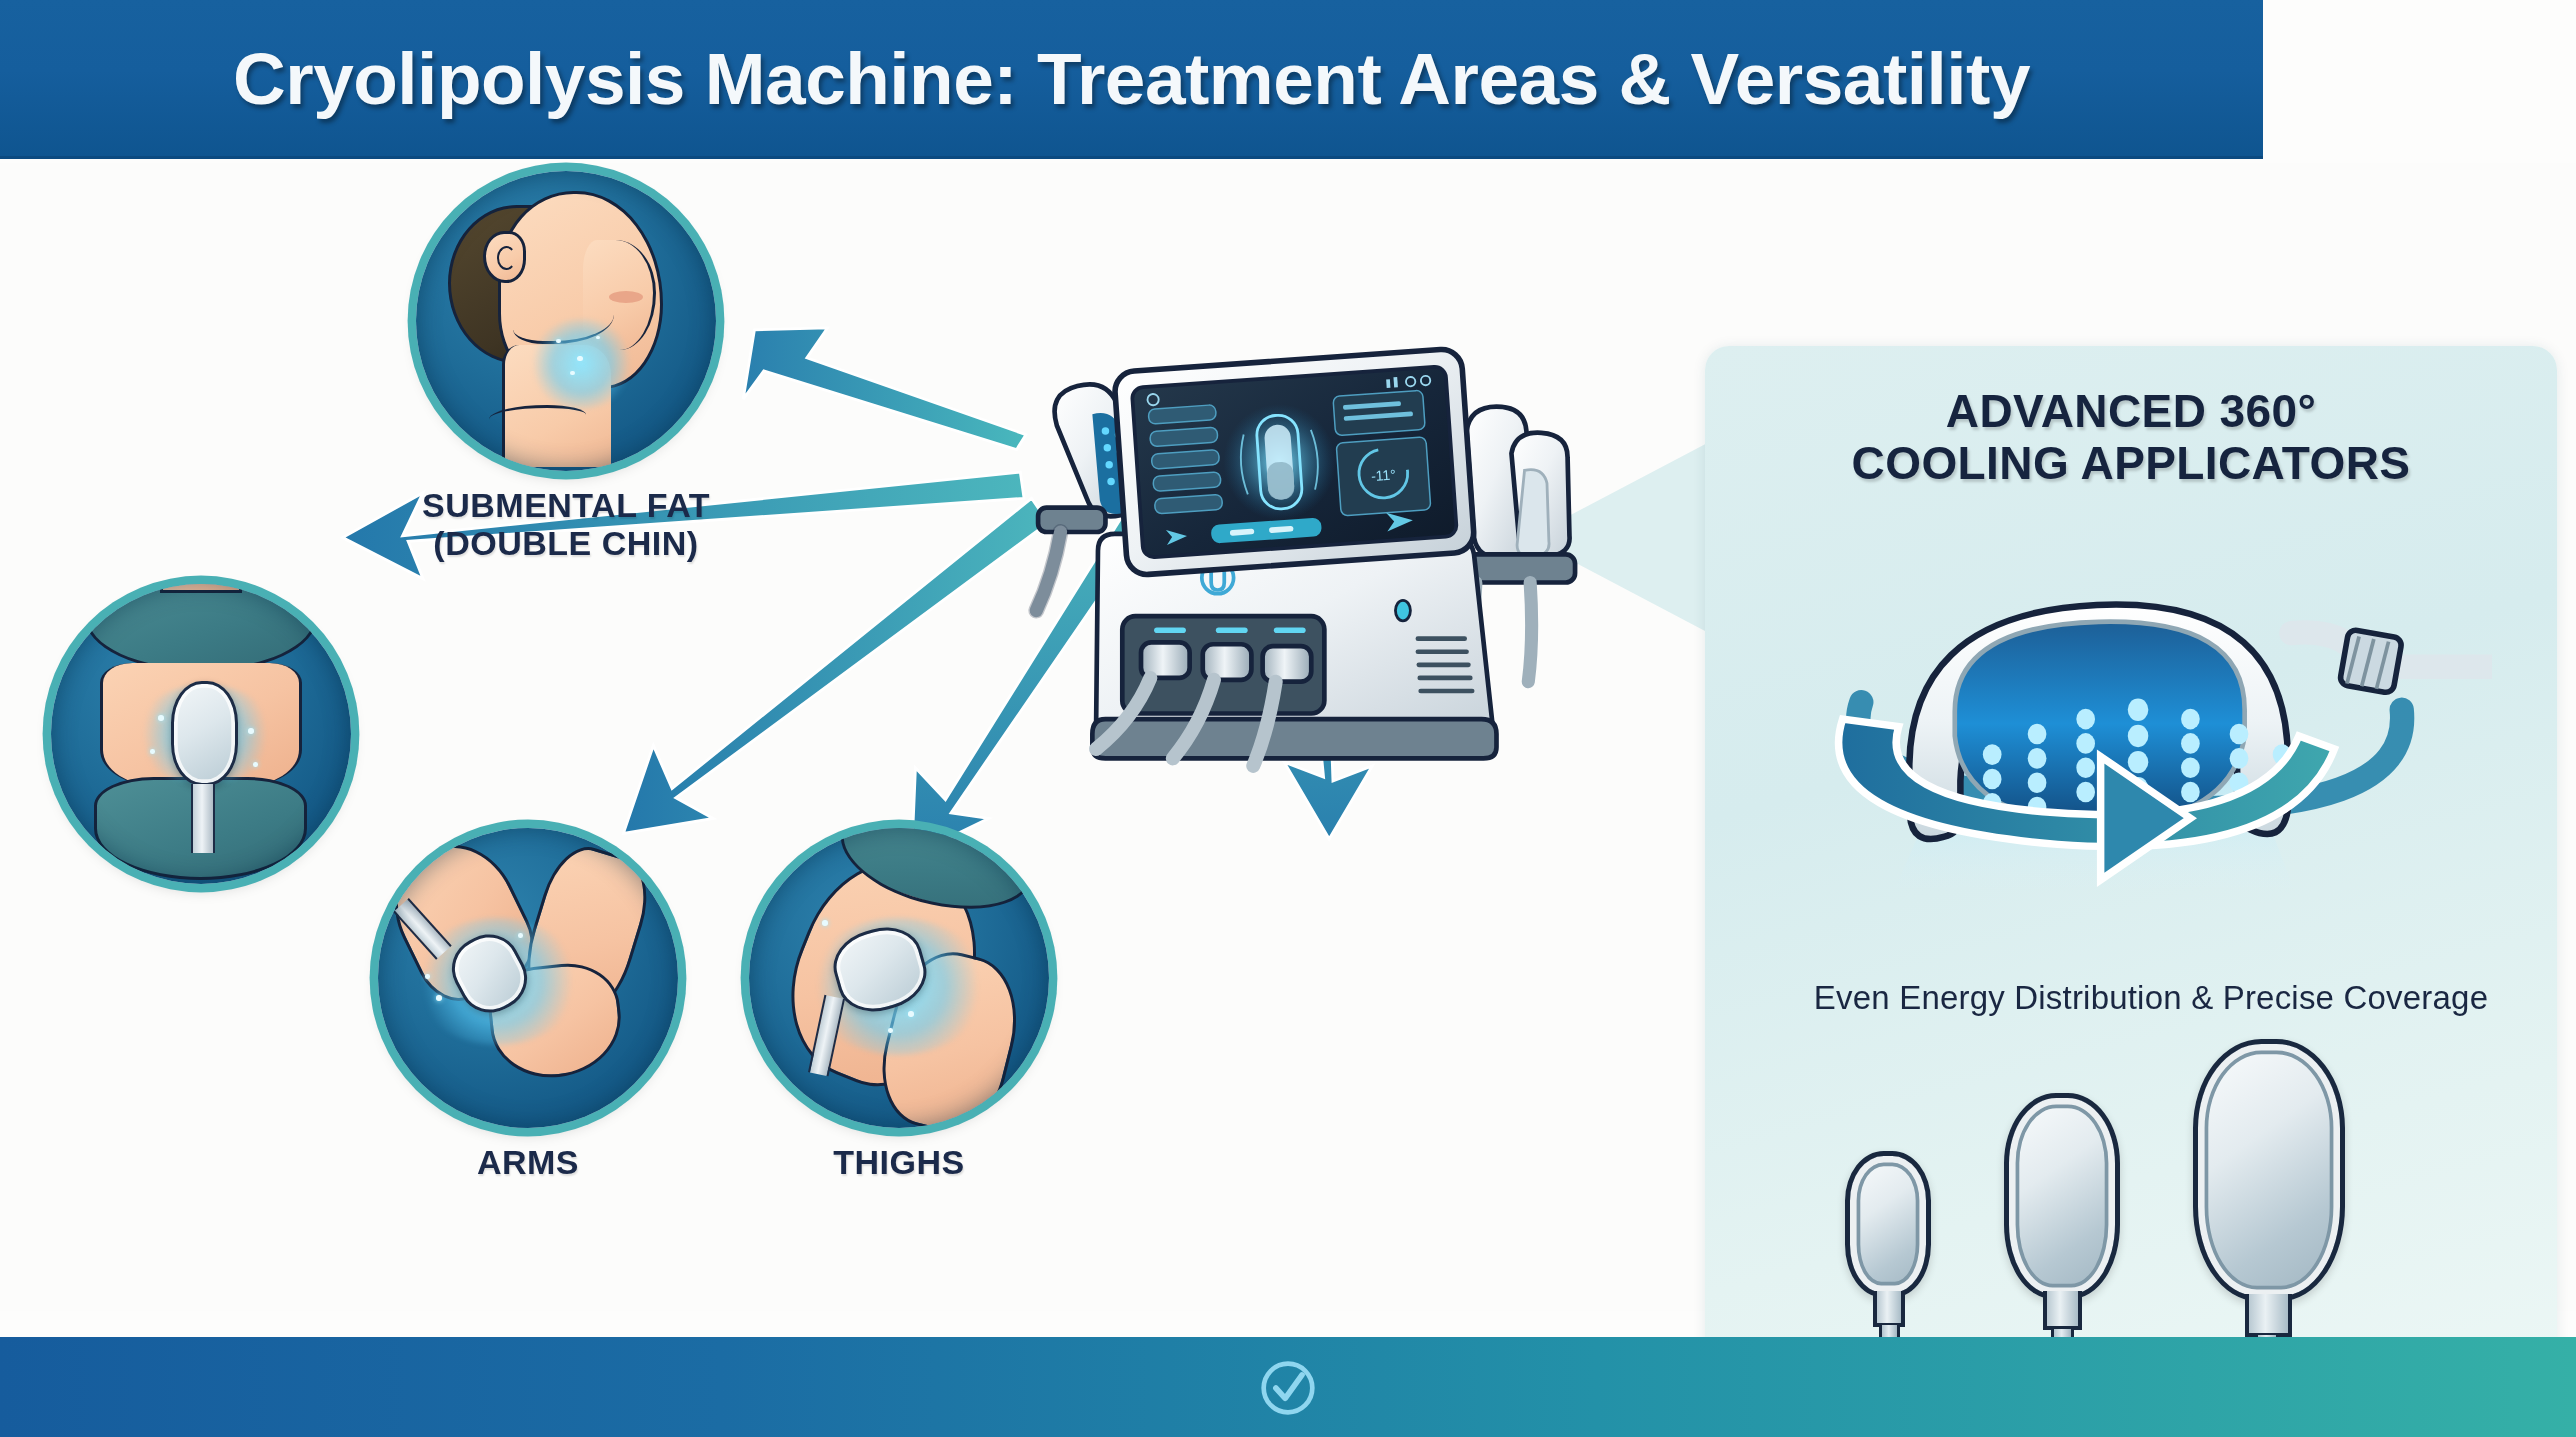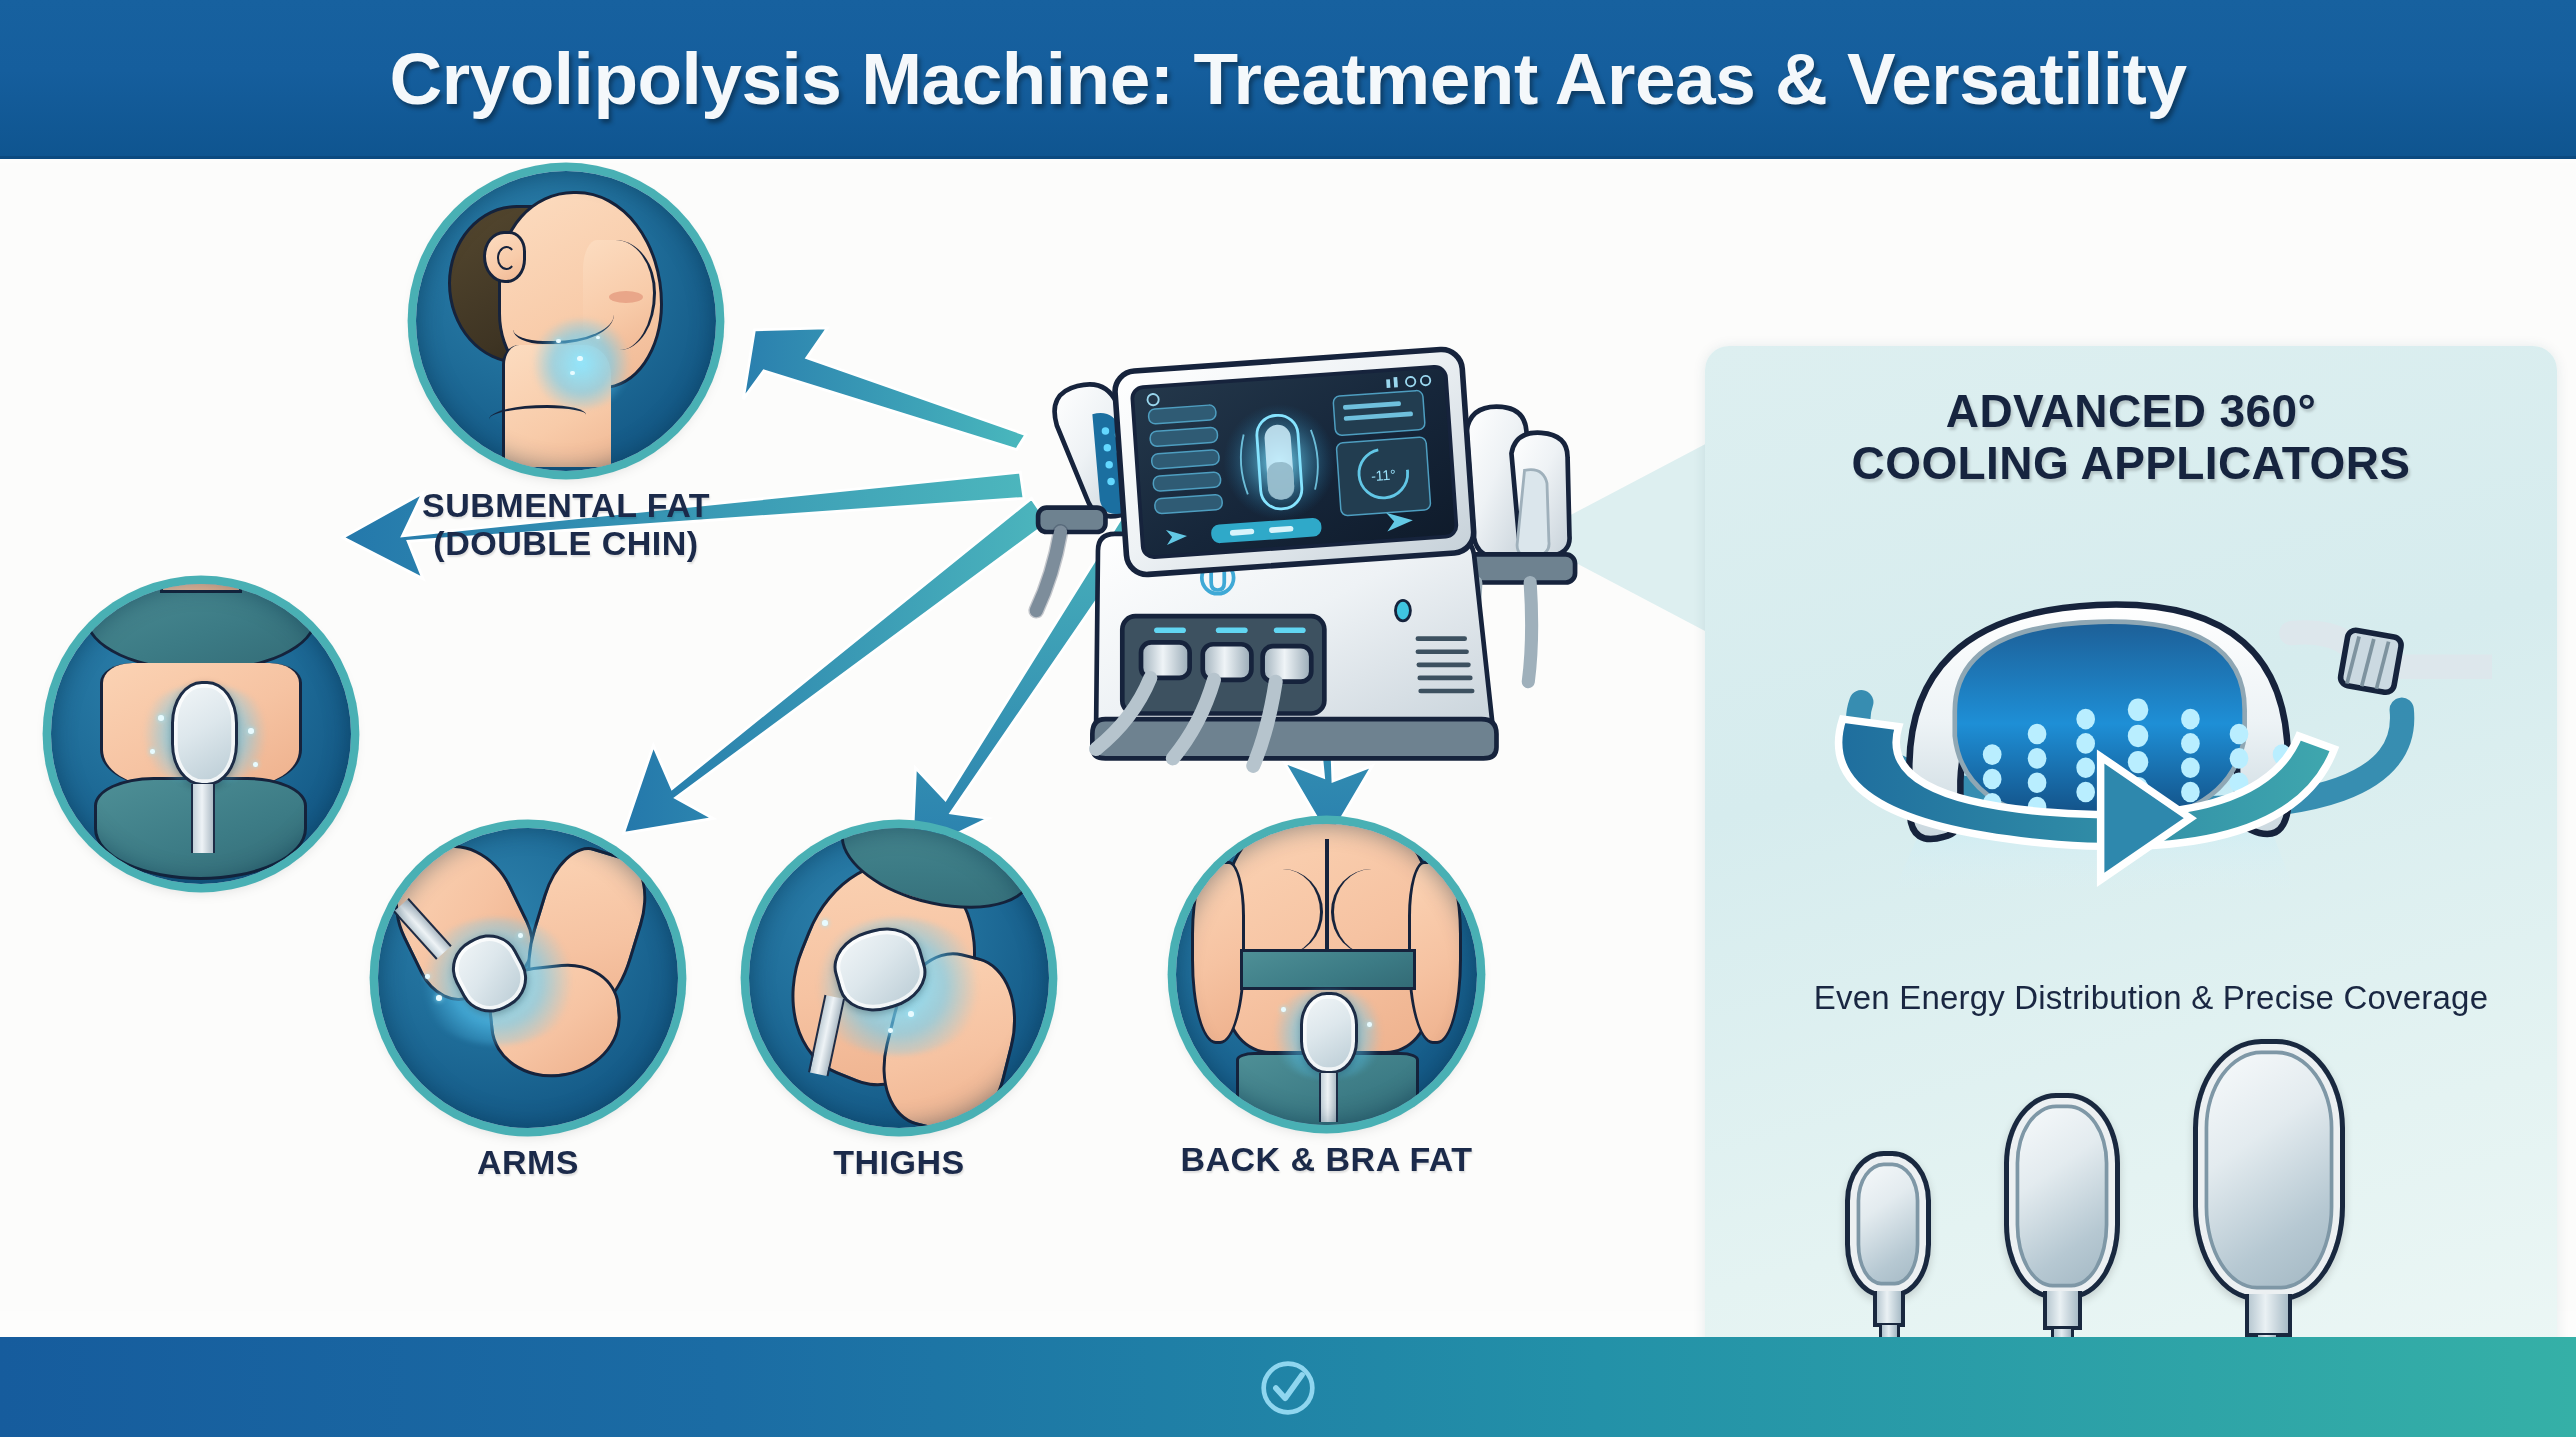--- a/index.html
+++ b/index.html
@@ -7,21 +7,21 @@
   body {
     font-family:"Liberation Sans", sans-serif;
     background:#ffffff;
     overflow:hidden;
     position:relative;
   }
   #root { position:relative; width:2576px; height:1438px; background:#fdfdfc; }
 
   
   .header {
-    position:absolute; left:0; top:0; width:2576px; height:159px;
+    position:absolute; left:0; top:0; width:2263px; height:159px;
     background:linear-gradient(180deg,#17619f 0%,#155e9d 45%,#0f5590 100%);
     display:flex; align-items:center; justify-content:center;
     border-bottom:3.7px solid #0c4a80;
   }
   .header-title {
     color:#f4f8fb; font-size:73px; font-weight:bold;
     letter-spacing:-0.5px;
     text-shadow:2.8px 3.7px 4.7px rgba(0,0,0,.35);
     white-space:nowrap;
   }
@@ -300,49 +300,20 @@
         <div class="appl-stem" style="left:67px; top:168px; width:20.6px; height:79px; transform:rotate(12deg);"></div>
         <div class="spark" style="left:73px; top:92px; width:5.6px; height:5.6px;"></div>
         <div class="spark" style="left:159px; top:183px; width:5.6px; height:5.6px;"></div>
         <div class="spark" style="left:139px; top:200px; width:4.7px; height:4.7px;"></div>
       </div>
       <div class="node-label" style="width:300px; font-size:34px;">
         <div>THIGHS</div>
       </div>
     </div>
 
-    <div class="node" style="left:1176px; top:661px;">
-      <div class="circ" style="width:301px; height:301px;">
-
-        <div class="skin" style="left:49px; top:-5.6px; width:206px; height:236px;
-             border-radius:34% 34% 22% 22%; border:3.7px solid #16233c;"></div>
-
-        <div style="position:absolute; left:66px; top:45px; width:81px; height:86px; border-right:3.7px solid #16233c; border-radius:0 60% 60% 0;"></div>
-        <div style="position:absolute; left:155px; top:45px; width:81px; height:86px; border-left:3.7px solid #16233c; border-radius:60% 0 0 60%;"></div>
-
-        <div style="position:absolute; left:149px; top:15px; width:3.7px; height:120px; background:#16233c;"></div>
-
-        <div class="skin" style="left:15px; top:37px; width:54px; height:183px; border-radius:40% 30% 46% 46%; border:3.7px solid #16233c;"></div>
-        <div class="skin" style="left:232px; top:37px; width:54px; height:183px; border-radius:30% 40% 46% 46%; border:3.7px solid #16233c;"></div>
-
-        <div class="garment" style="left:64px; top:125px; width:176px; height:41px; border:3.7px solid #16233c;"></div>
-
-        <div class="garment" style="left:60px; top:228px; width:183px; height:79px; border-radius:10% 10% 0 0; border:3.7px solid #16233c;"></div>
-
-        <div class="frost" style="left:92px; top:165px; width:120px; height:90px;"></div>
-
-        <div class="appl" style="left:124px; top:168px; width:58px; height:82px;"></div>
-        <div class="appl-stem" style="left:143px; top:249px; width:19px; height:49px;"></div>
-        <div class="spark" style="left:105px; top:183px; width:4.7px; height:4.7px;"></div>
-        <div class="spark" style="left:191px; top:198px; width:4.7px; height:4.7px;"></div>
-      </div>
-      <div class="node-label" style="width:301px; font-size:34px;">
-        <div>BACK &amp; BRA FAT</div>
-      </div>
-    </div>
 
     <div class="machine">
       <svg viewBox="0 0 620 470" width="580" height="440">
         <defs>
           <linearGradient id="bodyG" x1="0" y1="0" x2="1" y2="1">
             <stop offset="0%" stop-color="#ffffff"></stop>
               <stop offset="45%" stop-color="#eef2f5"></stop>
             <stop offset="100%" stop-color="#c6d1d9"></stop>
           </linearGradient>
           <linearGradient id="scrG" x1="0" y1="0" x2="1" y2="1">

